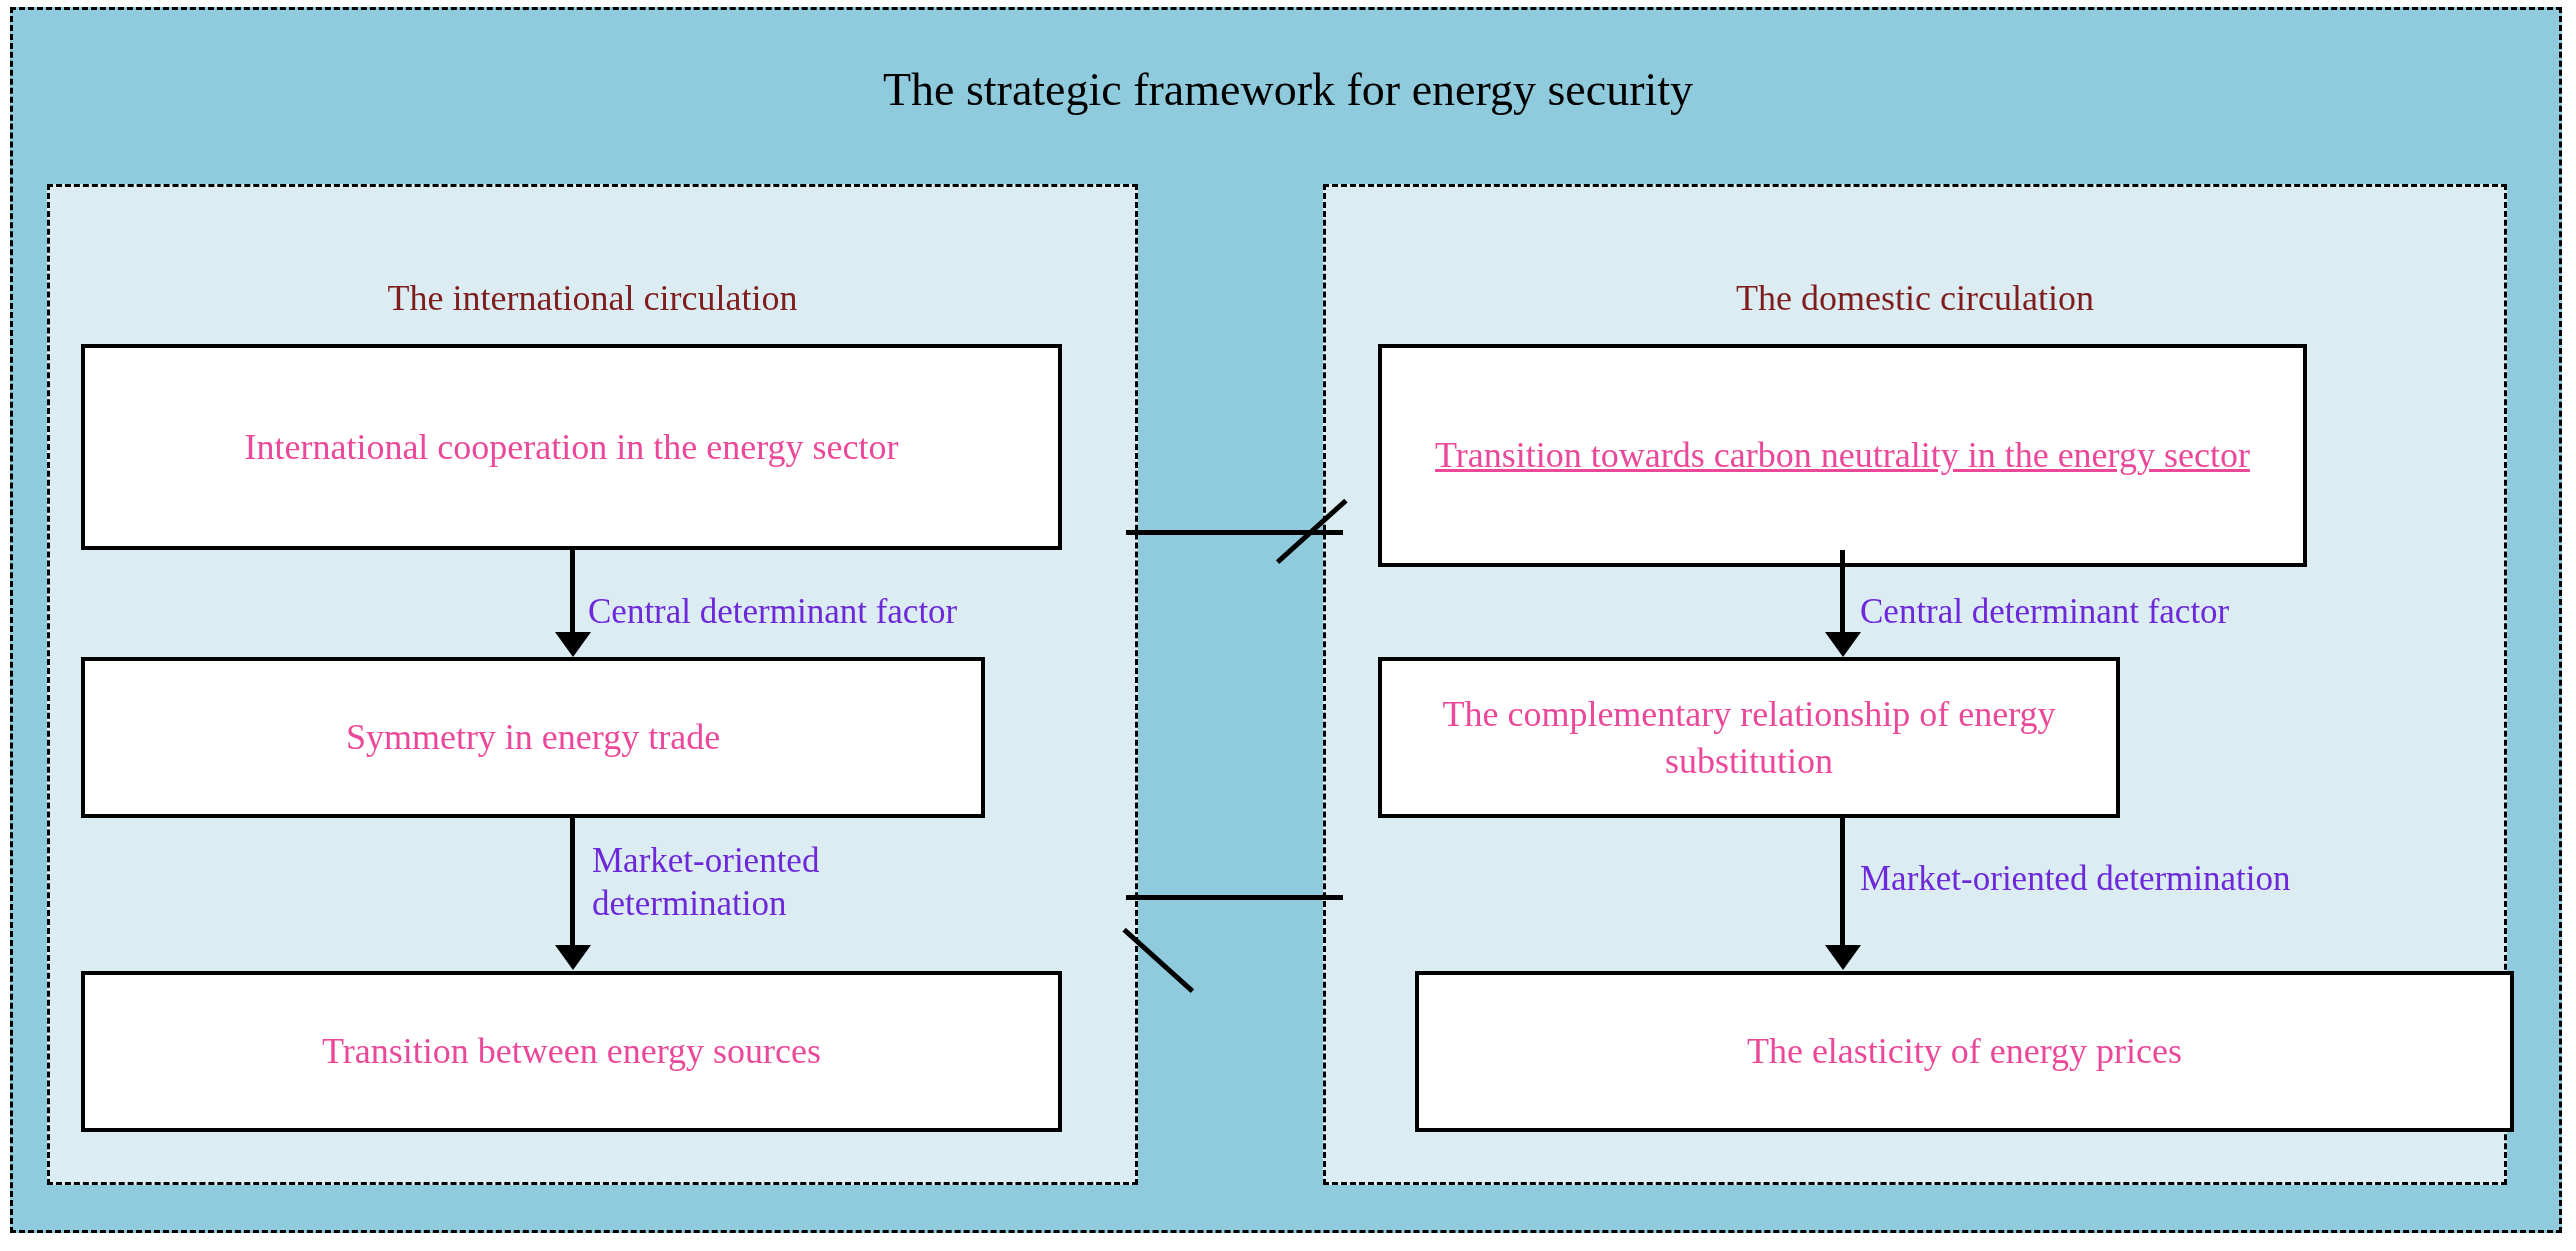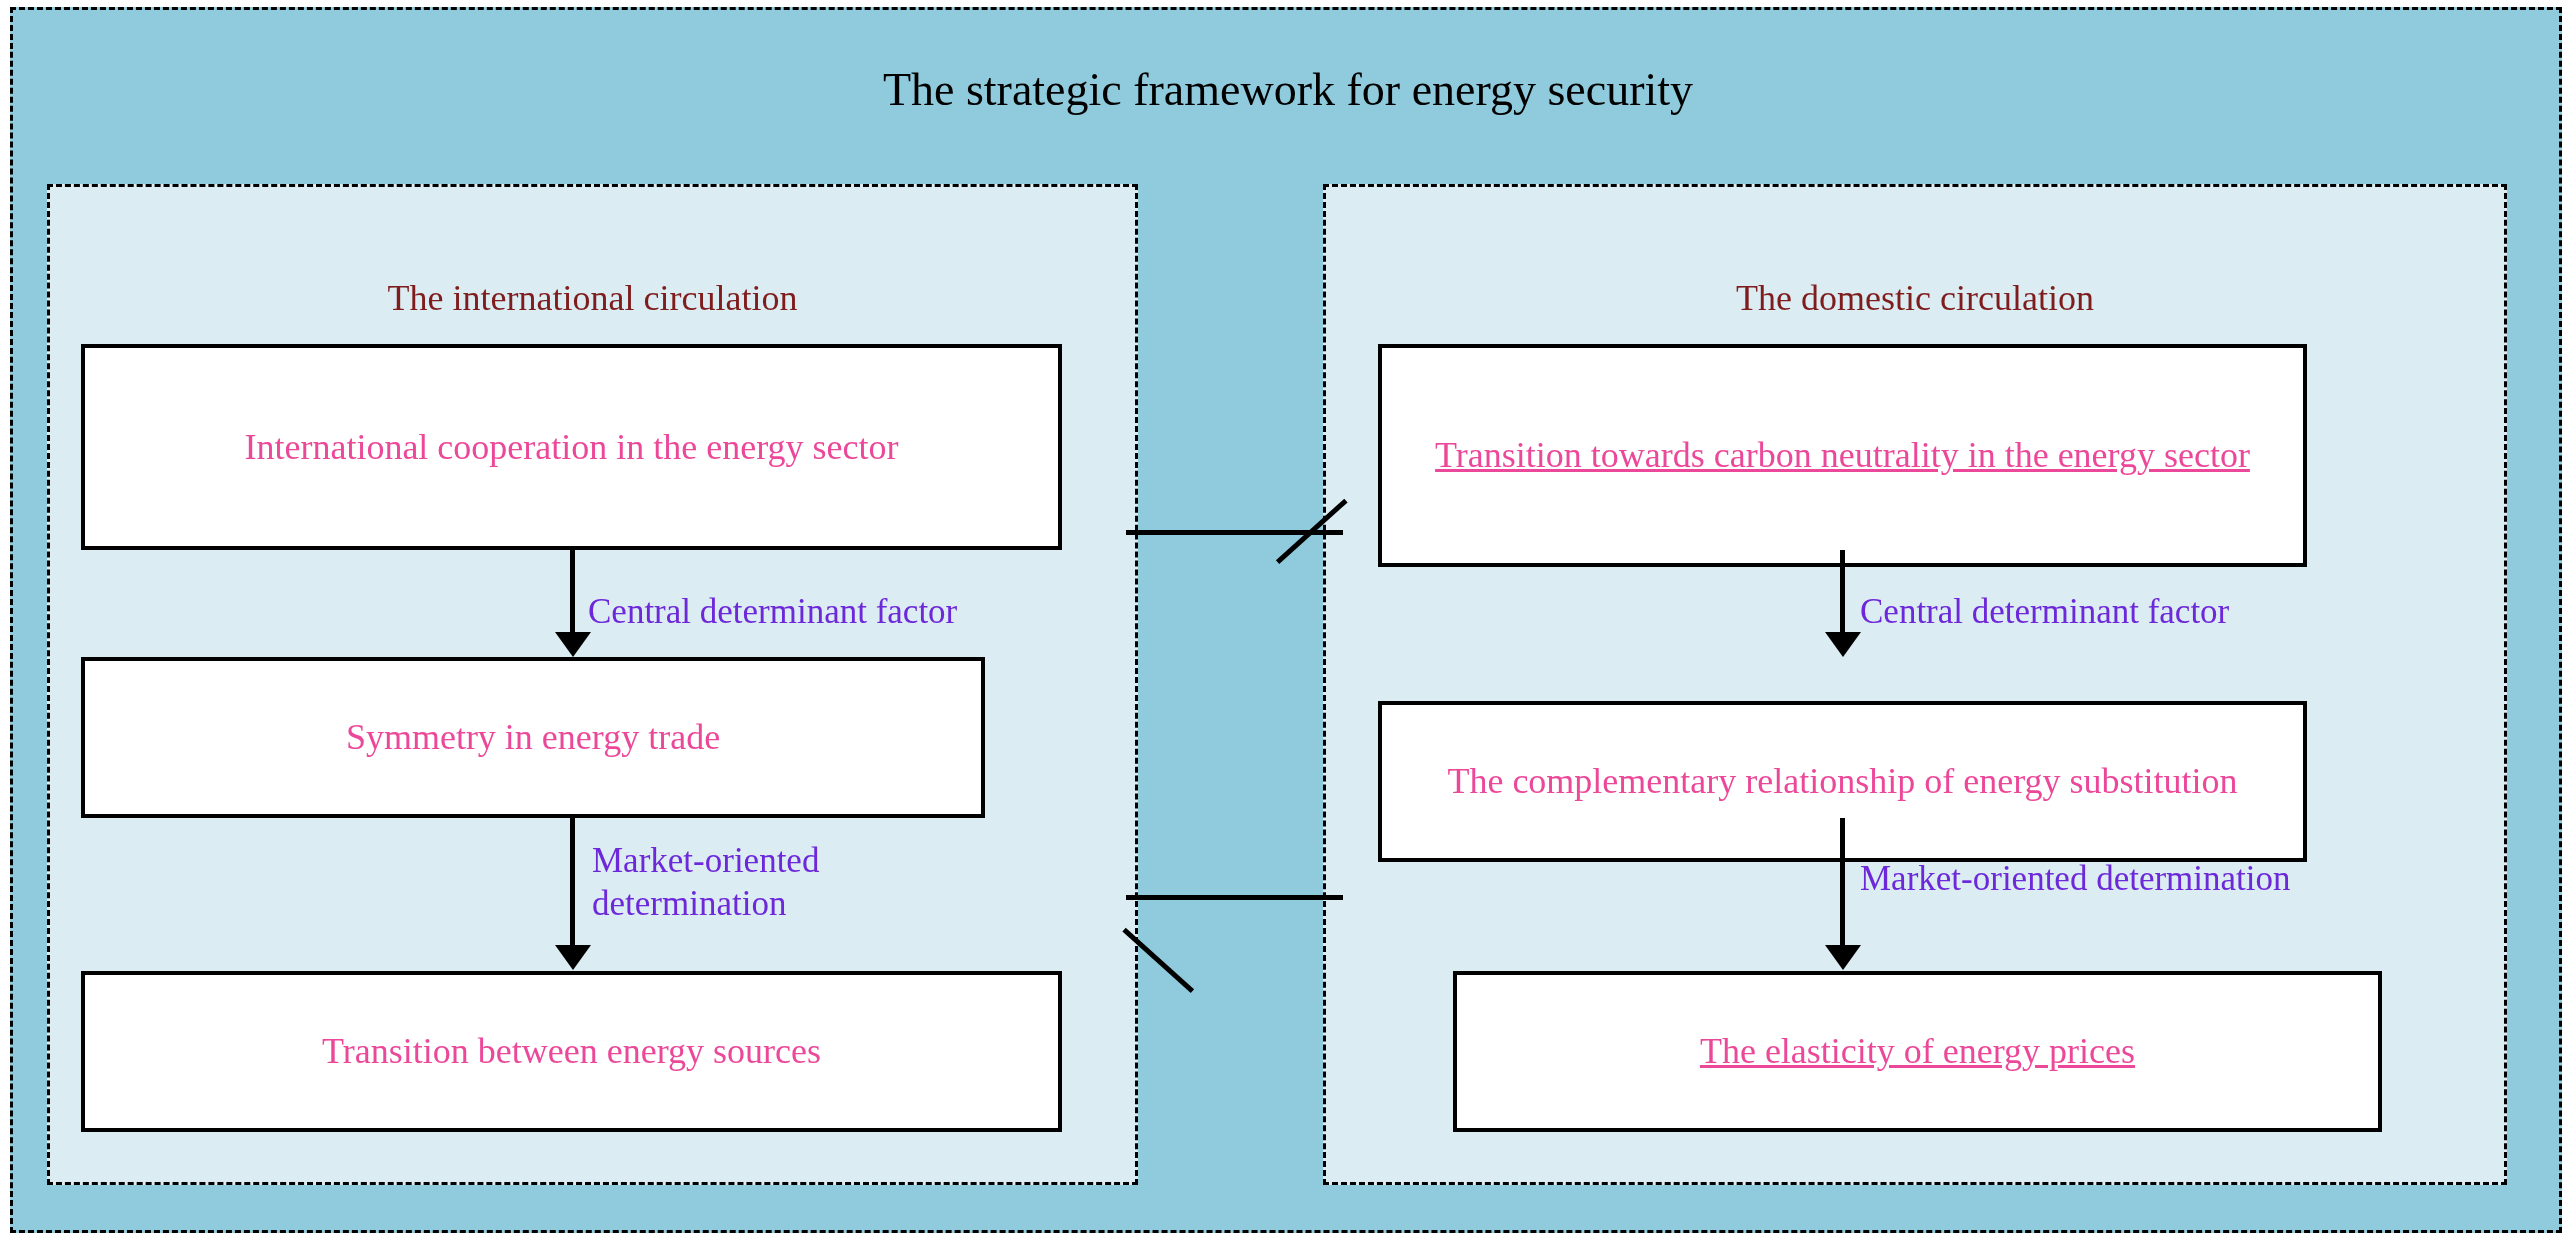--- a/index.html
+++ b/index.html
@@ -82,22 +82,22 @@
     padding: 4.4px 19px;
   }
 
   
   .box-l1 { left: 81px;  top: 344px;  width: 981px; height: 206px; }
   .box-l2 { left: 81px;  top: 657px;  width: 904px; height: 161px; }
   .box-l3 { left: 81px;  top: 971px; width: 981px; height: 161px; }
 
   
   .box-r1 { left: 1378px; top: 344px;  width: 929px; height: 223px; text-decoration: underline; }
-  .box-r2 { left: 1378px; top: 657px;  width: 929px; height: 161px; margin-top: 44px; }
-  .box-r3 { left: 1453px; top: 971px; width: 929px; height: 161px; text-decoration: underline; }
+  .box-r2 { left: 1378px; top: 657px;  width: 742px; height: 161px; }
+  .box-r3 { left: 1415px; top: 971px; width: 1099px; height: 161px; }
 
   
   .v-arrow {
     position: absolute;
     width: 5.2px;
     background: #000000;
   }
   .v-arrow::after {
     content: "";
     position: absolute;

